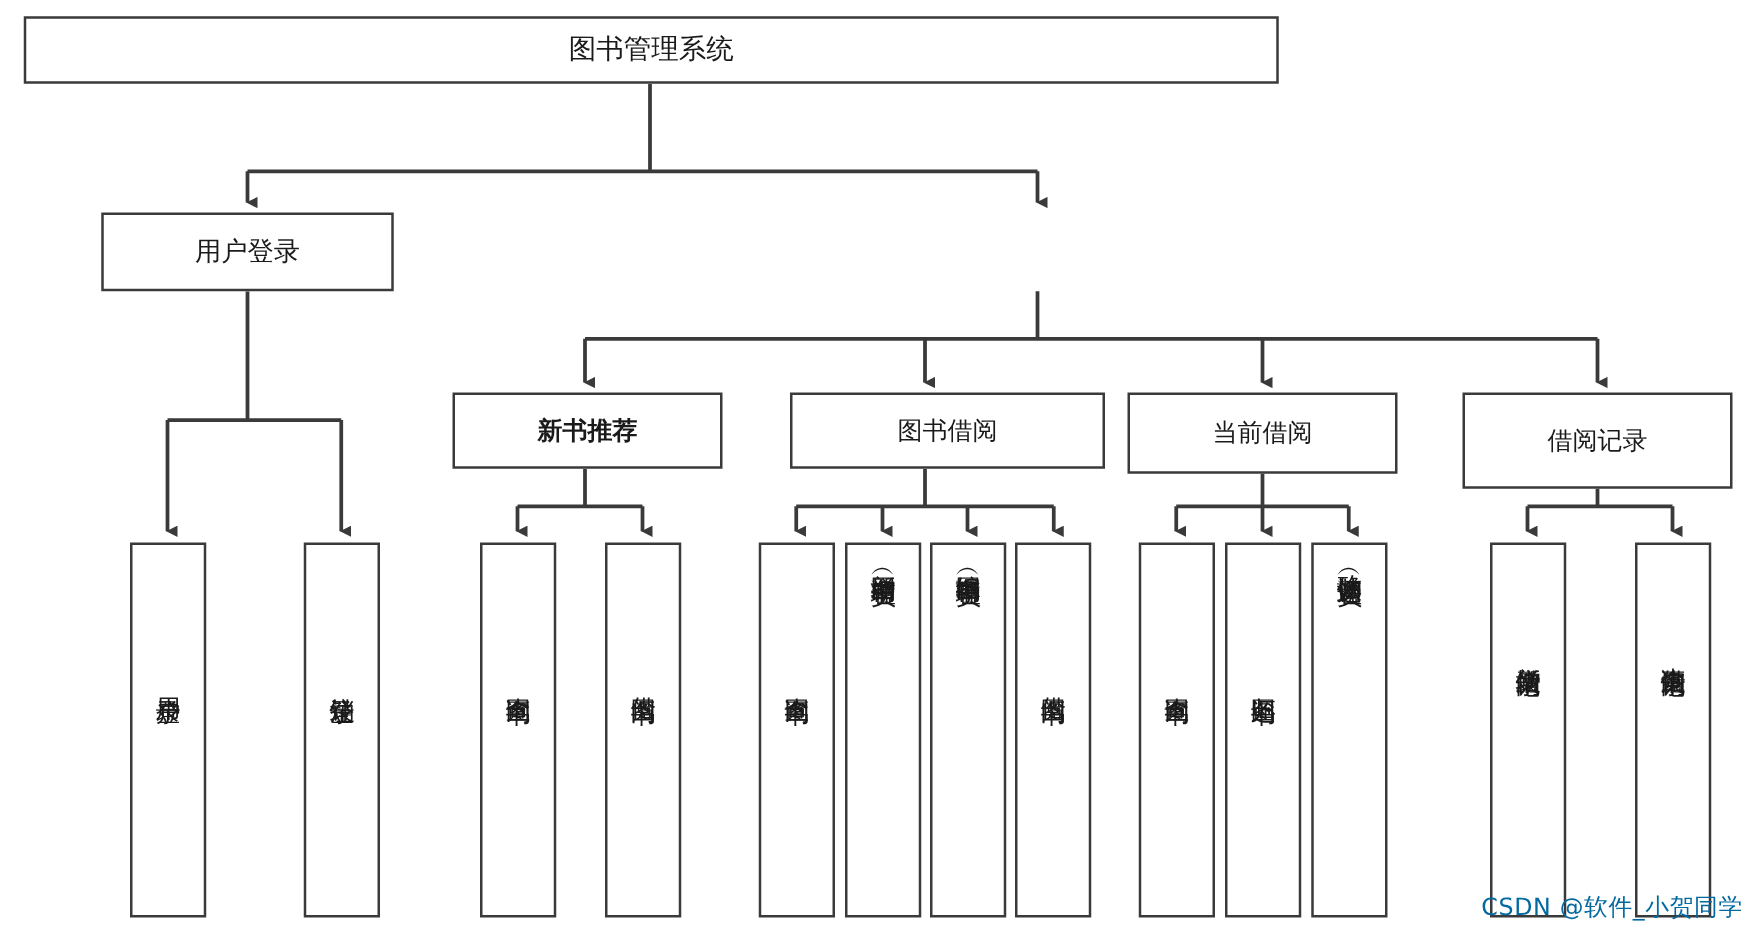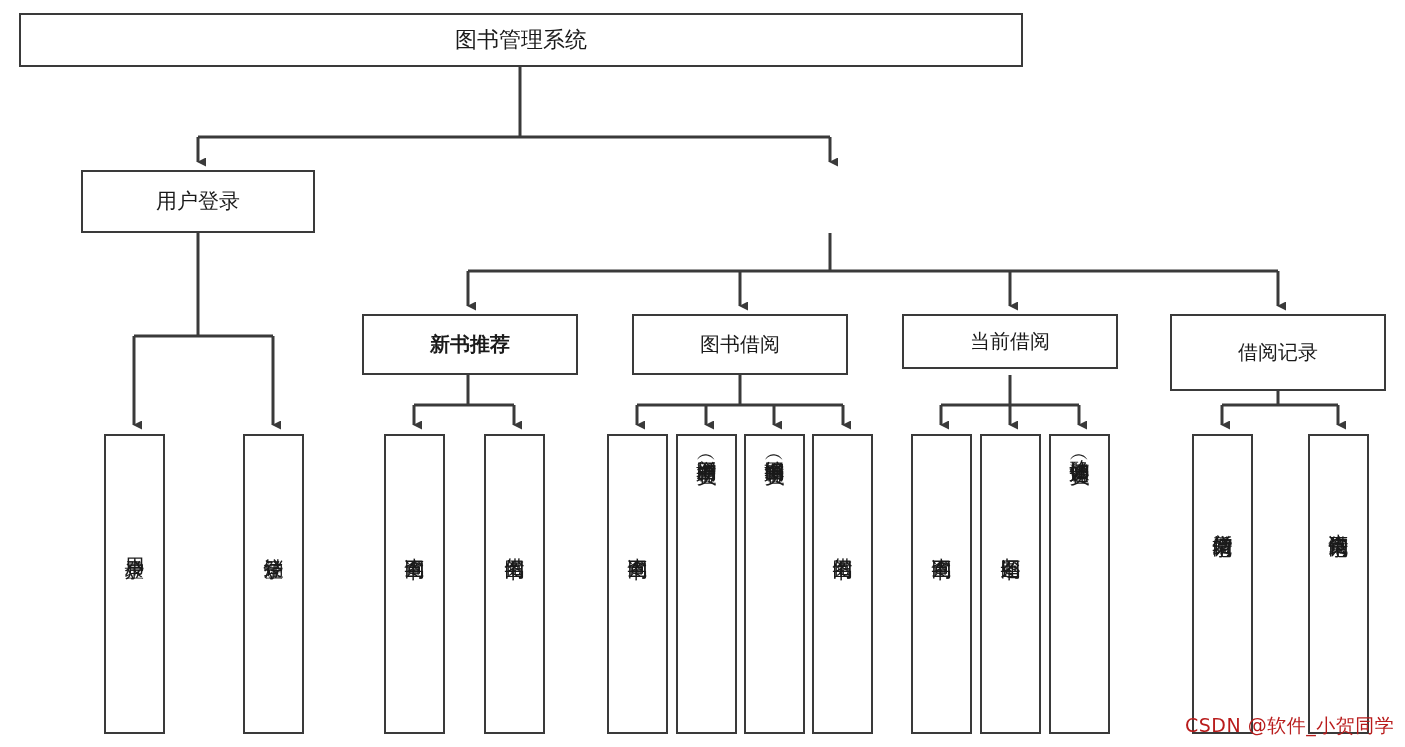--- a/index.html
+++ b/index.html
@@ -70,21 +70,21 @@
     margin-top: 100px;
   }
   .leaf-top .label {
     margin-top: 2px;
   }
   .watermark {
     position: absolute;
     left: 1185px;
     top: 713px;
     font-size: 19px;
-    color: #b91c1c;
+    color: #0369a1;
     white-space: nowrap;
     letter-spacing: 0.5px;
   }
 </style>
 </head>
 <body>
 
 <div id="diagram-root">
 
   <svg class="connectors" viewBox="0 0 1405 747">
@@ -141,24 +141,24 @@
     <span class="label">图书管理系统</span>
   </div>
 
   <div class="node node-l1" style="left:81px; top:170px; width:234px; height:63px;">
     <span class="label">用户登录</span>
   </div>
 
   <div class="node node-l2" style="left:362px; top:314px; width:216px; height:61px;font-weight:bold;">
     <span class="label">新书推荐</span>
   </div>
-  <div class="node node-l2" style="left:632px; top:314px; width:216px; height:61px;">
+  <div class="node node-l2" style="left:632px; top:314px; width:252px; height:61px;">
     <span class="label">图书借阅</span>
   </div>
-  <div class="node node-l2" style="left:902px; top:314px; width:216px; height:55px;">
+  <div class="node node-l2" style="left:902px; top:314px; width:216px; height:65px;">
     <span class="label">当前借阅</span>
   </div>
   <div class="node node-l2" style="left:1170px; top:314px; width:216px; height:77px;">
     <span class="label">借阅记录</span>
   </div>
 
   <div class="node node-leaf leaf-mid-short" style="left:104px; top:434px; width:61px; height:300px;">
     <span class="label">用户登录</span>
   </div>
   <div class="node node-leaf leaf-mid-short" style="left:243px; top:434px; width:61px; height:300px;">

